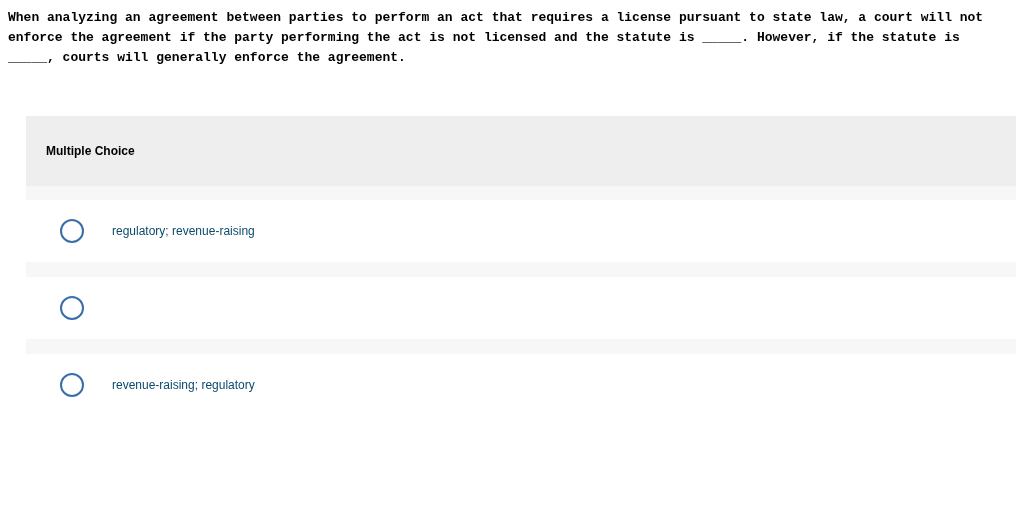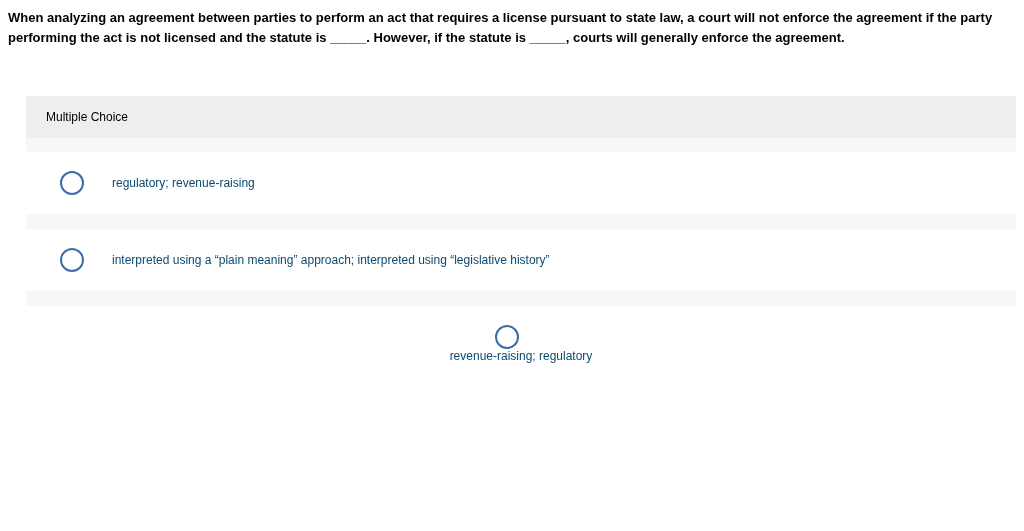--- a/index.html
+++ b/index.html
@@ -9,42 +9,44 @@
     color: #000000;
     width: 1024px;
     padding: 8px 8px 0 8px;
   }
   .question-text {
     font-size: 13px;
     font-weight: bold;
     line-height: 1.55;
     margin-bottom: 48px;
     padding-right: 12px;
+    font-family: Liberation Mono, monospace;
   }
   .mc-wrapper {
     margin-left: 18px;
     margin-right: 0;
   }
   .mc-header {
     background: #eeeeee;
     font-size: 12px;
-    padding: 14px 20px;
+    padding: 28px 20px;
+    font-weight: bold;
   }
   .options {
     background: #f7f7f7;
     padding: 14px 0 0 0;
   }
   .option-row {
     background: #ffffff;
     display: flex;
     align-items: center;
     padding: 19px 34px;
     margin-bottom: 15px;
   }
-  .option-row:last-child { margin-bottom: 0; flex-direction: column; }
+  .option-row:last-child { margin-bottom: 0; }
   .radio {
     width: 24px;
     height: 24px;
     border: 2px solid #3a6ea8;
     border-radius: 50%;
     flex: 0 0 24px;
     margin-right: 28px;
     cursor: pointer;
   }
   .option-label {
@@ -62,21 +64,20 @@
   <div class="options">
 
     <div class="option-row">
       <div class="radio"></div>
       <div class="option-label">regulatory; revenue-raising</div>
     </div>
 
 
     <div class="option-row">
       <div class="radio"></div>
-      <div class="option-label">interpreted using a “plain meaning” approach; interpreted using “legislative history”</div>
     </div>
 
 
     <div class="option-row">
       <div class="radio"></div>
       <div class="option-label">revenue-raising; regulatory</div>
     </div>
 
   </div>
 </div>

